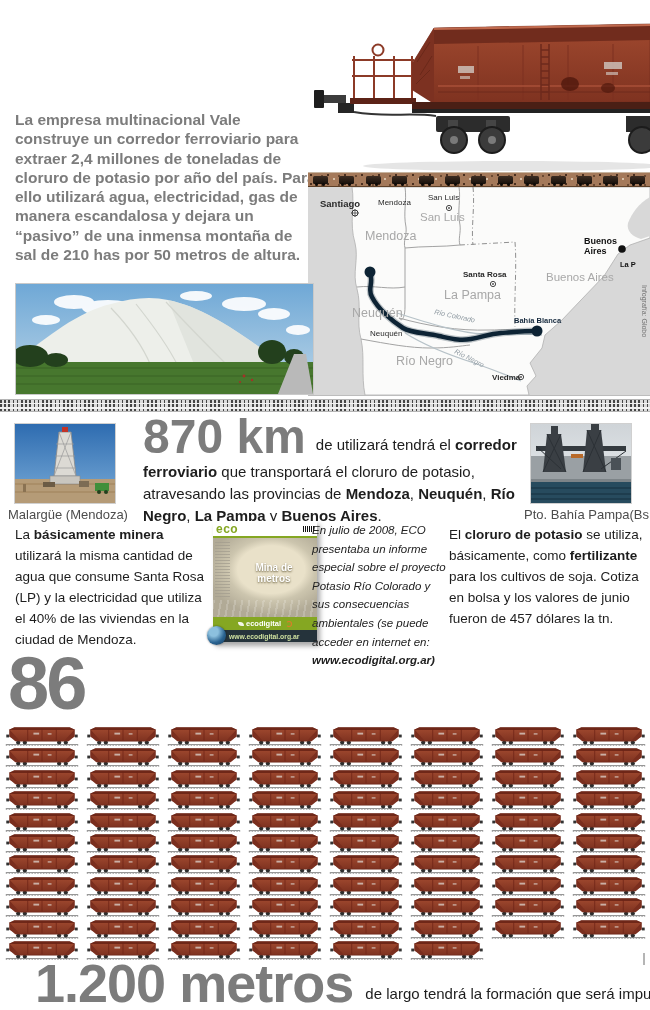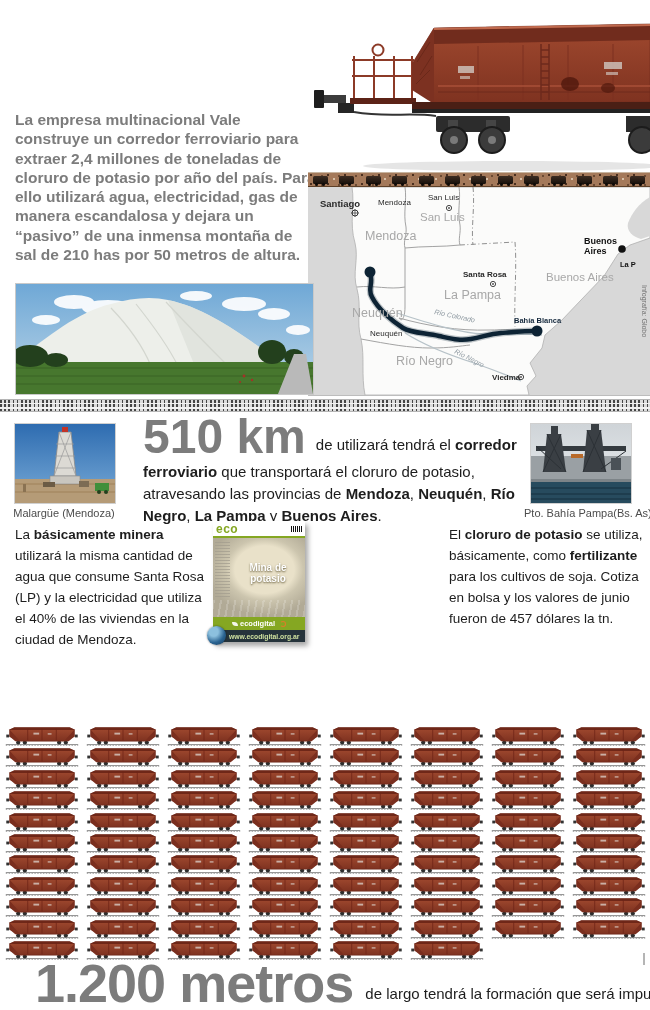--- a/index.html
+++ b/index.html
@@ -41,35 +41,35 @@
   
   .track-sep{left:0;top:399px;width:650px;height:11px;
      background:
        linear-gradient(180deg,rgba(0,0,0,0) 0 2.5px,#f2f2f2 2.5px 4px,rgba(0,0,0,0) 4px 7px,#f2f2f2 7px 8.5px,rgba(0,0,0,0) 8.5px),
        repeating-linear-gradient(90deg,#454545 0 1.6px,#dcdcdc 1.6px 4.2px);
      border-top:1px solid #b5b5b5;border-bottom:1px solid #b5b5b5;}
 
   
   .rig{left:14px;top:423px;width:100px;height:79px;border:1px solid #d0d0d0;}
   .port{left:530px;top:423px;width:100px;height:79px;border:1px solid #d0d0d0;}
-  .cap{font-size:11px;color:#4c4c4c;white-space:nowrap;text-align:center;}
+  .cap{font-size:13px;color:#4c4c4c;white-space:nowrap;text-align:right;}
   .cap-left{left:8px;top:507px;width:112px;}
   .cap-right{left:524px;top:507px;width:112px;}
   .km{left:143px;top:413px;width:389px;font-size:15px;line-height:22px;margin:0;}
   .bignum{font-weight:700;color:var(--accent-gray,#7c7c7c);}
   .km .bignum{font-size:48px;line-height:1;margin-right:10px;vertical-align:-3px;}
 
   
   .colL{left:15px;top:524px;width:196px;font-size:13.5px;line-height:21px;margin:0;}
   .colR{left:449px;top:524px;width:196px;font-size:13.5px;line-height:21px;margin:0;}
   .note{left:312px;top:521px;width:135px;font-size:11.5px;line-height:18.6px;
         font-style:italic;color:#222;margin:0;}
 
   
-  .mag{left:213px;top:521px;width:92px;height:121px;background:#fff;
+  .mag{left:213px;top:521px;width:104px;height:121px;background:#fff;
        box-shadow:3px 4px 5px rgba(0,0,0,.35);display:flex;flex-direction:column;}
   .mag-head{height:15px;background:#fff;border-bottom:2px solid var(--eco-green,#85a722);
        display:flex;justify-content:space-between;align-items:center;padding:0 3px;}
   .mag-logo{font-weight:700;font-size:12px;color:var(--eco-green,#85a722);letter-spacing:.5px;}
   .mag-barcode{width:11px;height:6px;background:repeating-linear-gradient(90deg,#111 0 1px,#fff 1px 2px);}
   .mag-img{flex:1;position:relative;
        background:radial-gradient(ellipse 62% 58% at 56% 40%,#e9e1c9 0 52%,#ccc5ae 68%,#b1aa96 100%);}
   .mag-sidebar{position:absolute;left:2px;top:4px;bottom:20px;width:15px;
        background:repeating-linear-gradient(#a39d8e 0 1px,transparent 1px 3px);opacity:.75;}
   .mag-title{position:absolute;top:24px;left:20px;right:2px;text-align:center;color:#fff;
@@ -354,51 +354,53 @@
       <path d="M16,10 L35,48 M30,10 L12,48 M56,6 L75,48 M70,6 L52,48 M5,22 L30,45 M95,27 L70,45" stroke="#2c3136" stroke-width="1" fill="none"></path>
       <rect x="40" y="30" width="12" height="4" fill="#b86a2a"></rect>
       <rect x="80" y="34" width="10" height="12" fill="#4a5157"></rect>
       <rect y="55" width="100" height="3" fill="#7d8488"></rect>
       <rect y="58" width="100" height="21" fill="#274b5e"></rect>
       <path d="M0,64 H100 M0,70 H100 M0,75 H100" stroke="#1d3a4a" stroke-width="1.5"></path>
     </svg>
   </div>
   <div class="abs cap cap-right">Pto. Bahía Pampa(Bs. As)</div>
 
-  <p class="abs km"><span class="bignum">510 km</span><span>de utilizará tendrá el </span><b>corredor ferroviario</b><span> que transportará el cloruro de potasio, atravesando las provincias de </span><b>Mendoza</b><span>, </span><b>Neuquén</b><span>, </span><b>Río Negro</b><span>, </span><b>La Pampa</b><span> y </span><b>Buenos Aires</b><span>.</span></p>
+  <p class="abs km"><span class="bignum">870 km</span><span>de utilizará tendrá el </span><b>corredor ferroviario</b><span> que transportará el cloruro de potasio, atravesando las provincias de </span><b>Mendoza</b><span>, </span><b>Neuquén</b><span>, </span><b>Río Negro</b><span>, </span><b>La Pampa</b><span> y </span><b>Buenos Aires</b><span>.</span></p>
 
   <p class="abs colL"><span>La </span><b>básicamente minera</b><span> utilizará la misma cantidad de agua que consume Santa Rosa (LP) y la electricidad que utiliza el 40% de las viviendas en la ciudad de Mendoza.</span></p>
 
   <div class="abs mag">
     <div class="mag-head">
       <span class="mag-logo">eco</span>
       <span class="mag-barcode"></span>
     </div>
     <div class="mag-img">
       <div class="mag-sidebar"></div>
       <div class="mag-title">
         <span>Mina de</span>
-        <span>potasio</span>
+        <span>metros</span>
       </div>
       <div class="mag-water"></div>
     </div>
     <div class="mag-band">
       <span class="leaf"></span>
       <span>ecodigital</span>
       <span class="crescent"></span>
     </div>
     <div class="mag-url">
       <span class="globe"></span>
       <span>www.ecodigital.org.ar</span>
     </div>
   </div>
 
+  <p class="abs note"><span>En julio de 2008, ECO presentaba un informe especial sobre el proyecto Potasio Río Colorado y sus consecuencias ambientales (se puede acceder en internet en: </span><b>www.ecodigital.org.ar</b><b>)</b></p>
 
   <p class="abs colR"><span>El </span><b>cloruro de potasio</b><span> se utiliza, básicamente, como </span><b>fertilizante</b><span> para los cultivos de soja. Cotiza en bolsa y los valores de junio fueron de 457 dólares la tn.</span></p>
 
+  <p class="abs n86">86</p>
 
   <div class="abs grid">
       <div class="wrow">
         <svg viewBox="0 0 78 21" class="wagon">
           <use href="#wagon-sym"></use>
         </svg>
         <svg viewBox="0 0 78 21" class="wagon">
           <use href="#wagon-sym"></use>
         </svg>
         <svg viewBox="0 0 78 21" class="wagon">

